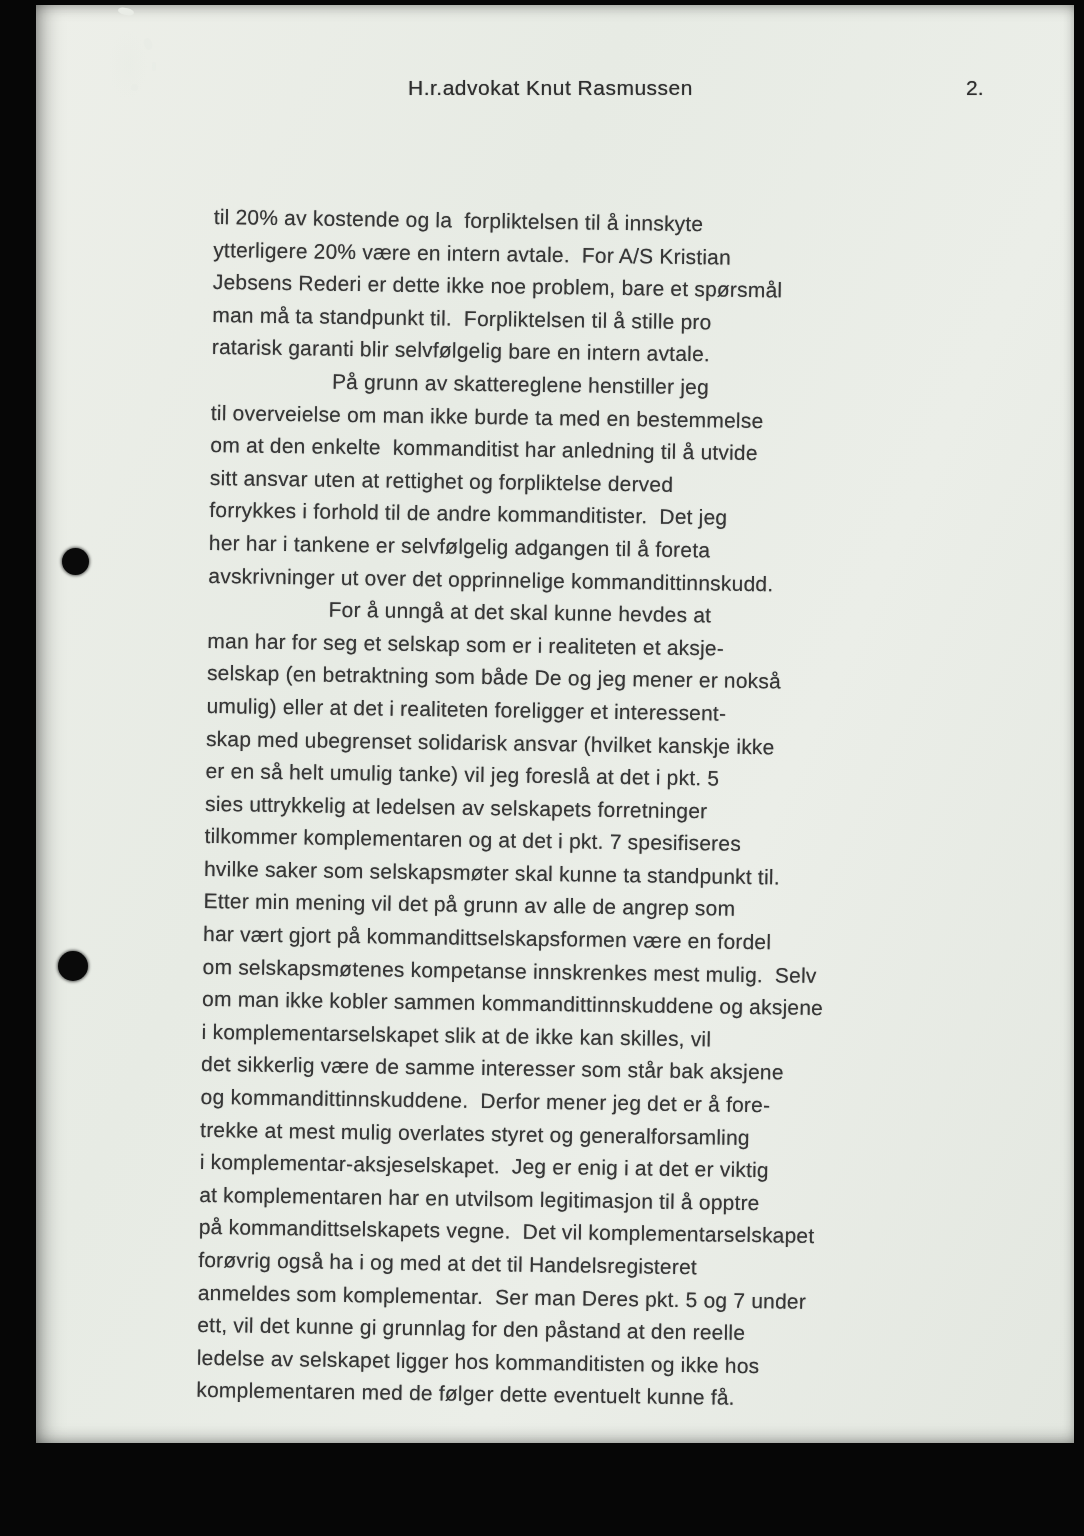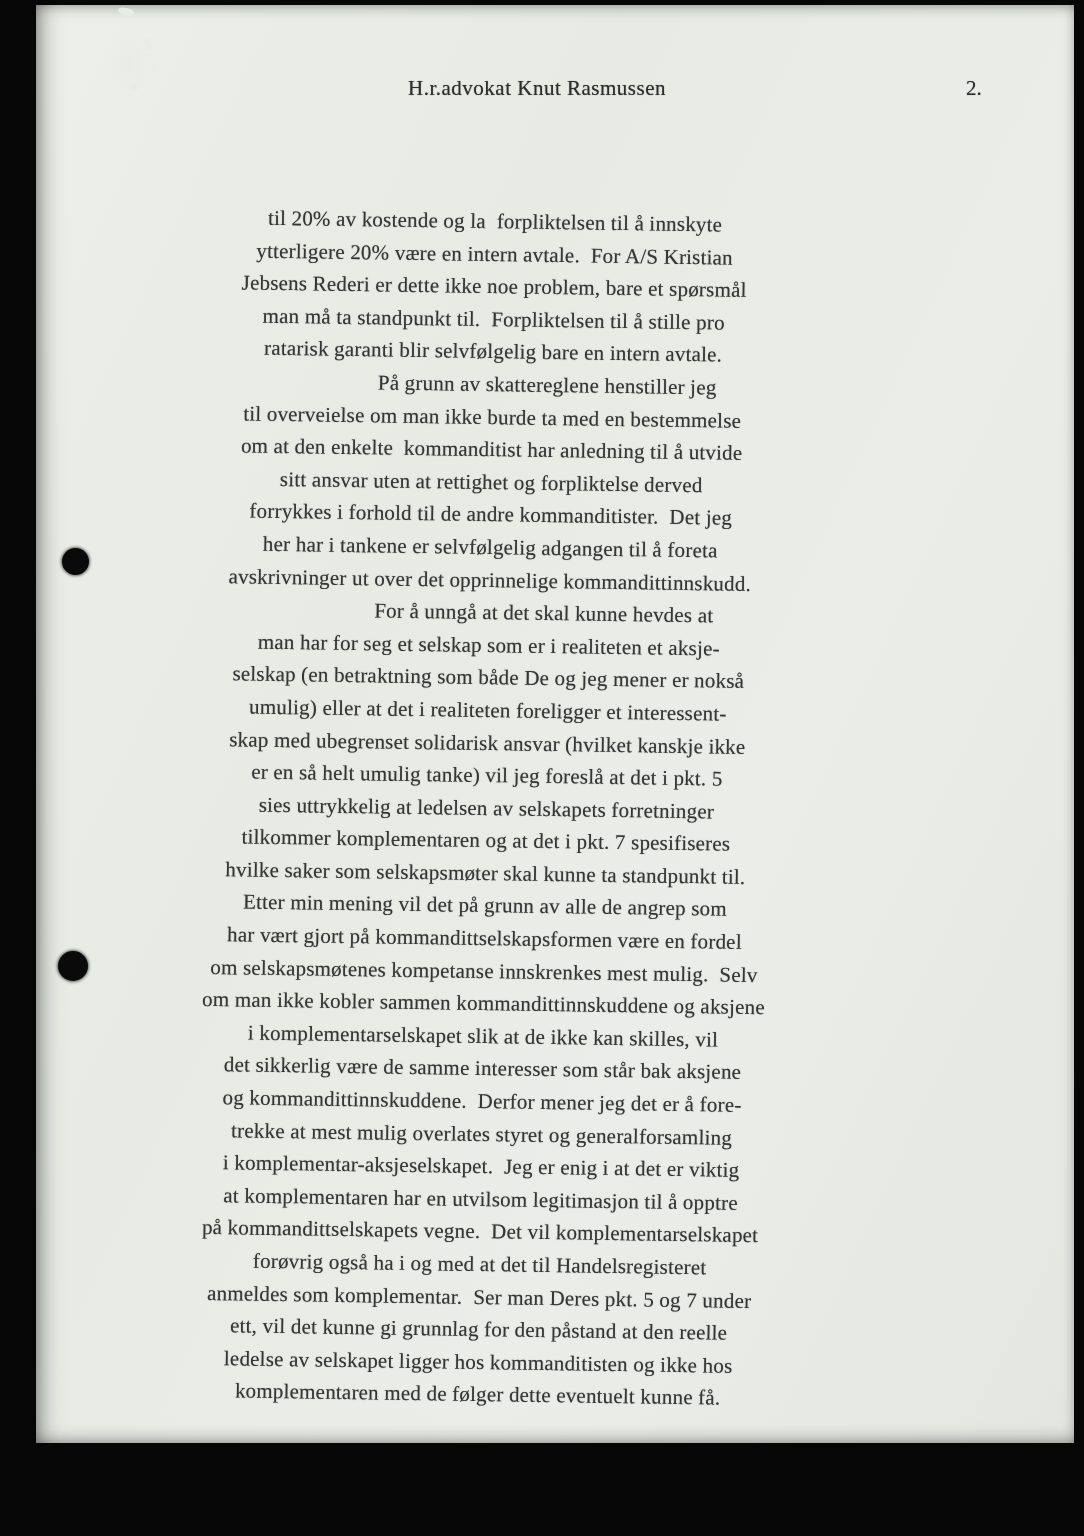--- a/index.html
+++ b/index.html
@@ -1,22 +1,21 @@
 <!DOCTYPE html>
 <html><head>
 <meta charset="utf-8">
 <style>
   html, body { margin:0; padding:0; background:#000; }
   .scan {
     position:relative;
     width:1084px; height:1536px;
     background:#060606;
     overflow:hidden;
-    font-family:Liberation Serif, serif;
-    text-align:center;
+    font-family:Liberation Sans, sans-serif;
   }
   .paper {
     position:absolute;
     left:36px; top:5px;
     width:1038px; height:1438px;
     background:linear-gradient(115deg,#edefe9 0%,#e7ebe4 35%,#ebeee8 65%,#e3e7e0 100%);
     box-shadow:
       inset 14px 0 24px -12px rgba(0,0,0,0.5),
       inset -6px 0 16px -9px rgba(0,0,0,0.28),
       inset 0 10px 16px -12px rgba(0,0,0,0.35),

